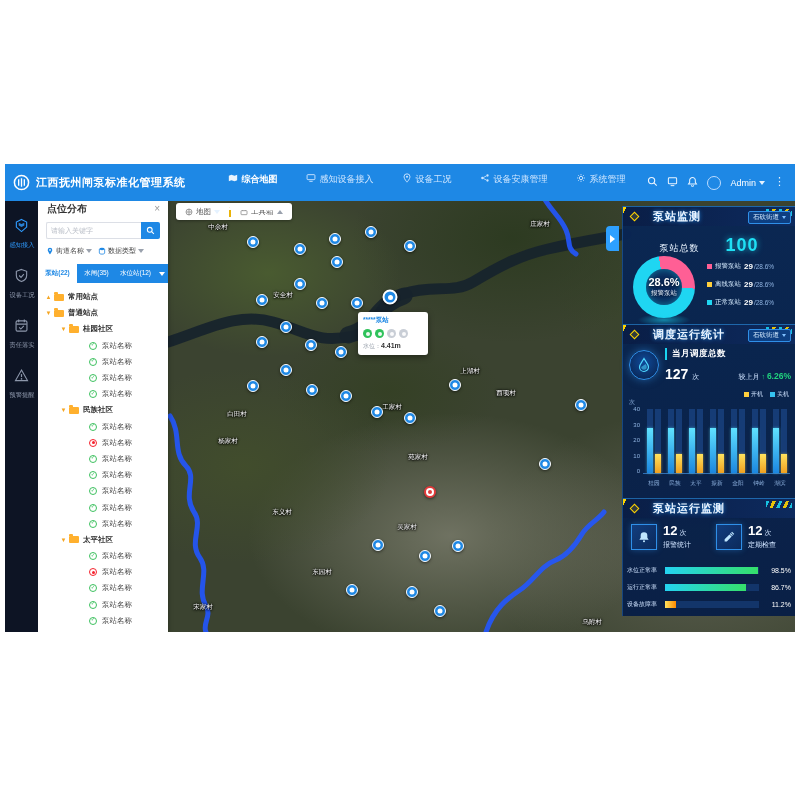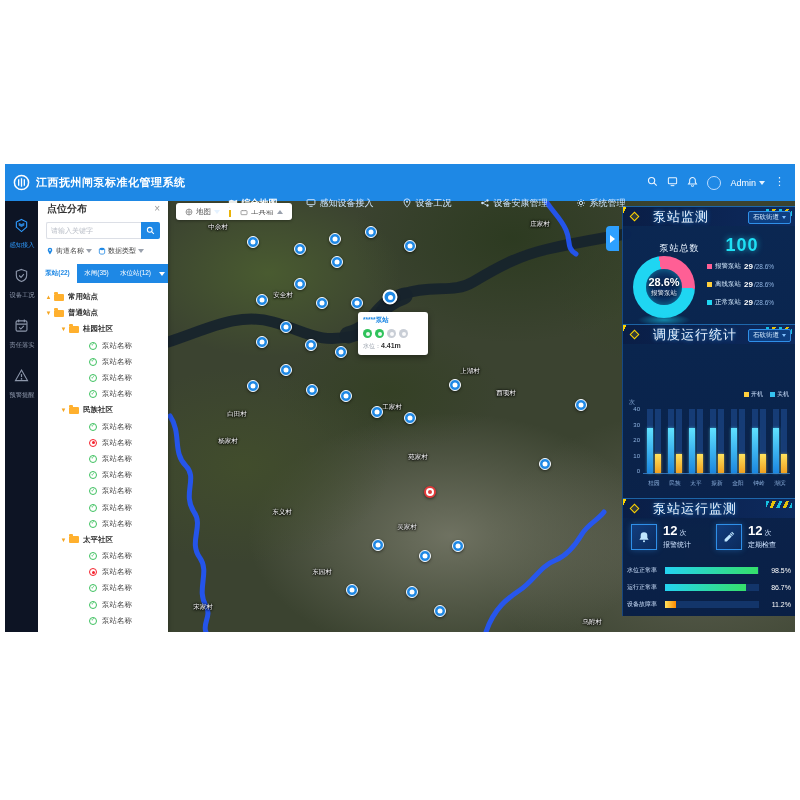--- a/index.html
+++ b/index.html
@@ -4,21 +4,21 @@
 <style>
   * { margin:0; padding:0; box-sizing:border-box; }
   html,body { width:800px; height:800px; background:#fff; font-family:"Liberation Sans","DejaVu Sans",sans-serif; }
   .app { position:absolute; left:5px; top:164px; width:790px; height:468px; overflow:hidden; background:#222; }
 
   
   .header { position:absolute; left:0; top:0; width:100%; height:37px; background:#1e88e5; display:flex; align-items:center; color:#fff; z-index:50; }
   .logo { width:17px; height:17px; margin-left:8px; flex:0 0 auto; }
   .app-title { font-size:11px; font-weight:bold; margin-left:6px; letter-spacing:.5px; white-space:nowrap; }
   .nav { display:flex; align-items:center; margin-left:28px; height:100%; }
-  .nav-item { position:relative; display:flex; align-items:flex-end; gap:4px; padding:0 14px; height:100%; font-size:9px; color:#cfe6ff; cursor:pointer;margin-top:18px; }
+  .nav-item { position:relative; display:flex; align-items:flex-start; gap:4px; padding:0 14px; height:100%; font-size:9px; color:#cfe6ff; cursor:pointer;margin-top:18px; }
   .nav-item svg { width:10px; height:10px; }
   .nav-item.active { color:#fff; font-weight:bold; }
   .nav-item.active::after { content:""; position:absolute; left:18%; right:18%; bottom:0; height:3px; background:#fff; border-radius:2px 2px 0 0; }
   .header-right { margin-left:auto; display:flex; gap:9px; padding-right:10px; }
   .hicon { width:11px; height:11px; color:#eaf4ff; cursor:pointer; }
   .avatar { width:14px; height:14px; border-radius:50%; background:radial-gradient(circle at 35% 30%, #e8c9a0, #8a6342 70%, #4a3категория320); border:1px solid #bcdcff; }
   .admin { font-size:9px; color:#fff; display:flex; align-items:center; gap:3px; cursor:pointer; }
   .caret-down { width:0; height:0; border-left:3px solid transparent; border-right:3px solid transparent; border-top:4px solid #e5f2ff; }
   .dots { font-size:11px; color:#eaf4ff; cursor:pointer; line-height:1; }
 
@@ -97,21 +97,21 @@
   .wl-row { font-size:6px; color:#98a0ab; }
   .wl-row b { color:#333; font-size:7px; }
   .expand-tab { position:absolute; left:438px; top:32px; width:13px; height:25px; background:#2ea0ff; border-radius:4px 0 0 4px; display:flex; align-items:center; justify-content:center; cursor:pointer; z-index:18; }
   .expand-tab::after { content:""; width:0; height:0; border-top:4px solid transparent; border-bottom:4px solid transparent; border-left:5px solid #fff; }
 
   
   .rpanel { position:absolute; right:0; top:42px; width:173px; height:410px; background:linear-gradient(180deg, rgba(9,38,84,.96), rgba(7,30,70,.96)); z-index:25; border-left:1px solid rgba(46,141,232,.35); color:#fff; }
   .sec-head { position:relative; height:20px; background:linear-gradient(90deg,#0a1e46,#0d2a5e); display:flex; align-items:center; border-top:1px solid rgba(47,167,255,.5); }
   .sec-head .corner { position:absolute; left:0; top:0; width:14px; height:100%; background:linear-gradient(115deg,#ffd400 0 3px, transparent 3px); }
   .diamond { width:7px; height:7px; border:1.5px solid #ffd400; transform:rotate(45deg); margin:0 6px 0 8px; flex:0 0 auto; background:rgba(255,212,0,.15); }
-  .sec-title { font-size:13px; font-weight:normal; letter-spacing:1px; color:#eaf4ff; text-shadow:0 0 4px #1e88e5; white-space:nowrap;padding-left:9px; }
+  .sec-title { font-size:11px; font-weight:bold; letter-spacing:1px; color:#eaf4ff; text-shadow:0 0 4px #1e88e5; white-space:nowrap;padding-left:9px; }
   .stripes { position:absolute; right:3px; top:2px; width:26px; height:7px; background:repeating-linear-gradient(115deg,#19d3f0 0 3px, transparent 3px 6px, #ffd400 6px 9px, transparent 9px 12px); opacity:.9; }
   .district { position:absolute; right:4px; top:3.5px; height:13px; background:#0d3f82; border:1px solid #2f8fe8; border-radius:2px; display:flex; align-items:center; gap:3px; padding:0 4px; font-size:6.5px; color:#d6ecff; cursor:pointer; z-index:3; }
   .district .caret-down { border-top-color:#7fc0ff; border-left-width:2.5px; border-right-width:2.5px; border-top-width:3.5px; }
 
   .total-row { display:flex; align-items:baseline; justify-content:center; gap:6px; margin-top:10px; }
   .total-label { font-size:9px; color:#eaf4ff; letter-spacing:1px; }
   .total-num { font-size:18px; color:#1fe0f5; font-weight:bold; letter-spacing:1px; text-shadow:0 0 6px rgba(31,224,245,.7); line-height:1;margin-left:20px; }
   .donut-wrap { position:absolute; left:8px; top:48px; width:66px; height:66px; }
   .donut { position:absolute; inset:2px; border-radius:50%; }
   .donut::after { content:""; position:absolute; inset:13px; border-radius:50%; background:#0a2a5c; box-shadow:0 0 8px rgba(25,211,240,.5) inset; }
@@ -575,20 +575,40 @@
     <div class="sec-head" style="position:absolute; left:0; right:0; top:118px;">
       <span class="corner"></span>
       <span class="diamond"></span>
       <span class="sec-title">调度运行统计</span>
       <span class="stripes"></span>
       <span class="district">
         <span>石砍街道</span>
         <span class="caret-down"></span>
       </span>
     </div>
+    <div class="disp-row">
+      <span class="drop-ico">
+        <svg viewBox="0 0 16 16">
+            <path d="M8 1.5C10 5 12.5 7.5 12.5 10a4.5 4.5 0 0 1-9 0C3.5 7.5 6 5 8 1.5z" fill="none" stroke="#4fd8ff" stroke-width="1.2"></path>
+            <path d="M5.2 10a2.8 2.8 0 0 0 5.6 0c0-.9-.5-1.9-1.1-2.9" fill="#4fd8ff" opacity=".55"></path>
+          </svg>
+      </span>
+      <div class="disp-main">
+        <div class="disp-title">当月调度总数</div>
+        <div class="disp-nums">
+          <span class="disp-count">127</span>
+          <span class="disp-unit">次</span>
+          <span class="disp-cmp">
+            <span>较上月</span>
+            <span class="up-arrow">↑</span>
+            <span class="cmp-val">6.26%</span>
+          </span>
+        </div>
+      </div>
+    </div>
     <div class="chart-legend" id="bar-legend">
 
     <span style="display:flex;align-items:center;">
           <span class="swatch" style="background: rgb(255, 207, 61);"></span>
           <span>开机</span>
         </span>
         <span style="display:flex;align-items:center;">
           <span class="swatch" style="background: rgb(53, 194, 240);"></span>
           <span>关机</span>
         </span>

